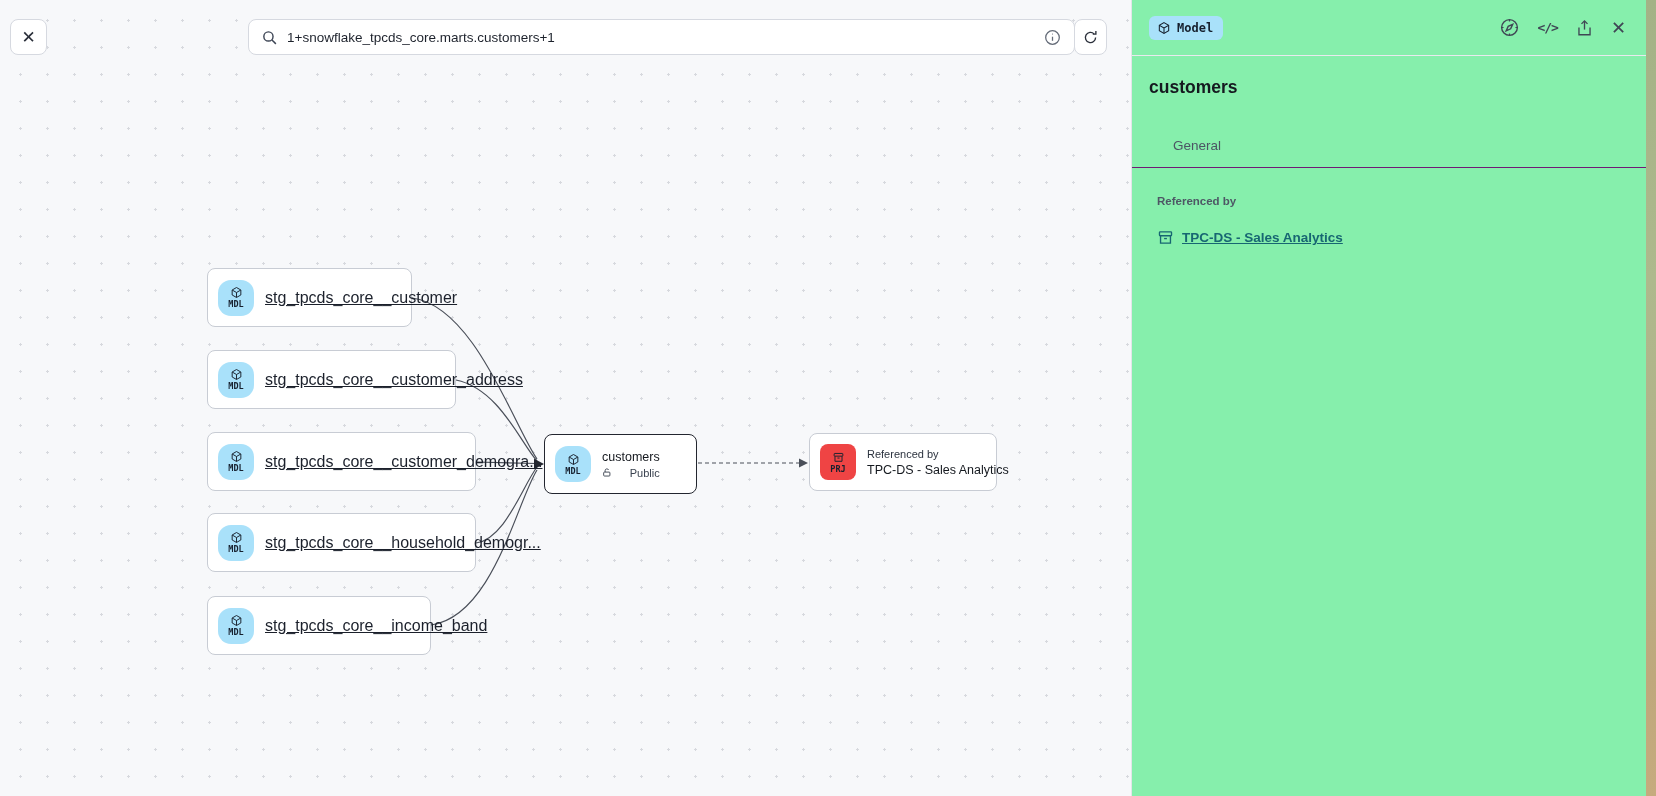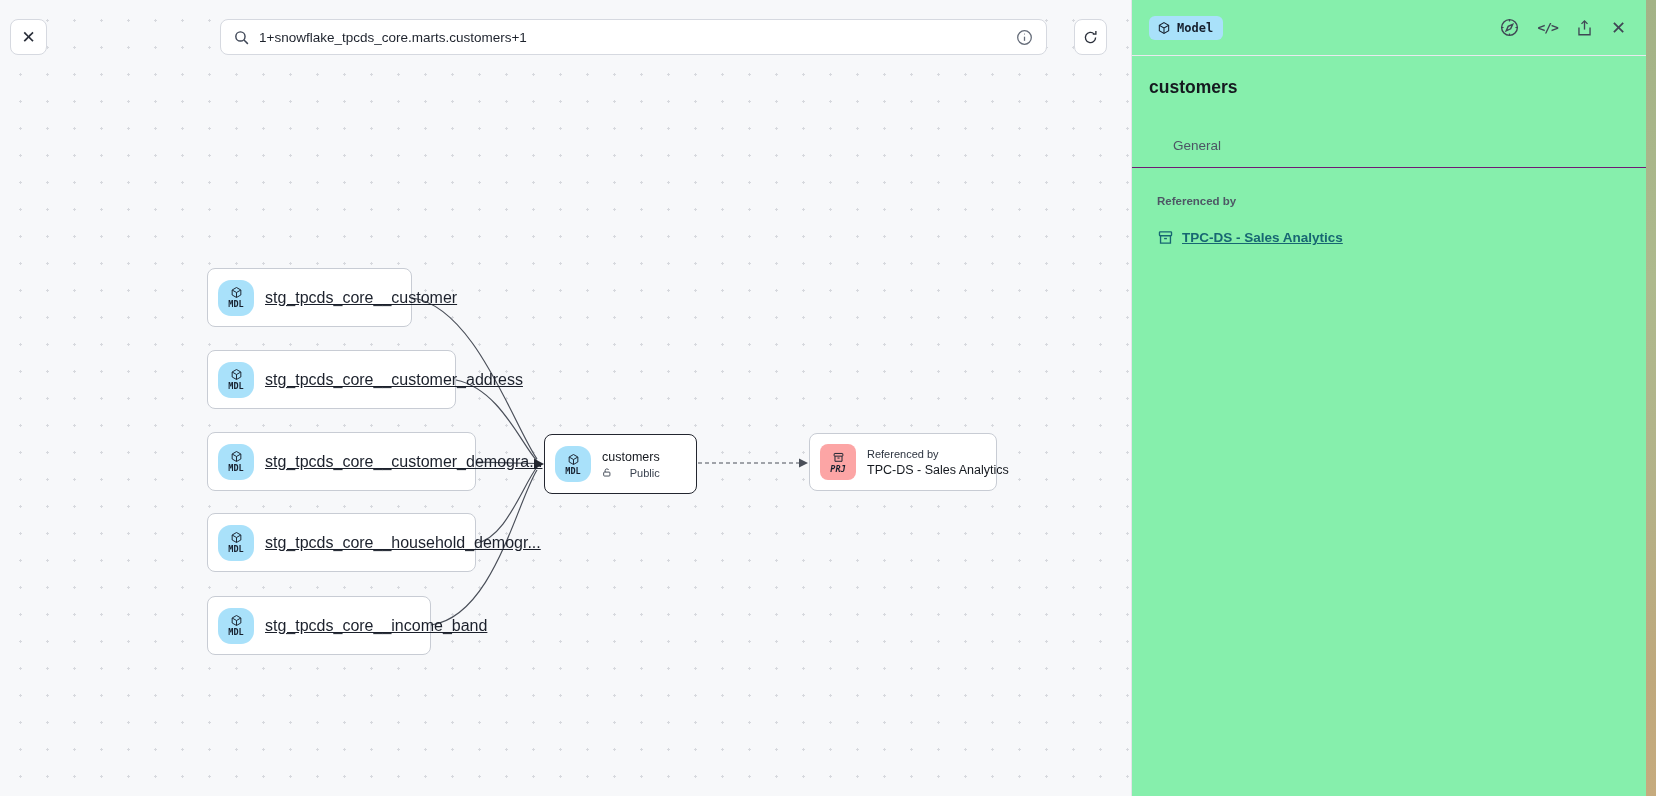--- a/index.html
+++ b/index.html
@@ -10,41 +10,41 @@
   .canvas { position:absolute; left:0; top:0; width:1131px; height:796px;
     background-color:#f7f8fa;
     background-image:radial-gradient(circle, #d7d9de 1.2px, transparent 1.3px);
     background-size:27px 27px; background-position:7px 7px; }
 
   
   .tb { position:absolute; background:#fff; border:1px solid #d6d9e0; border-radius:8px;
     display:flex; align-items:center; justify-content:center; z-index:30; }
   .tb-close { left:10px; top:19px; width:37px; height:36px; font-size:17px; color:#2a2f3a; cursor:pointer; }
   .tb-crumb { left:58px; top:19px; width:169px; height:36px; font-size:11px; color:#21262f; cursor:pointer; }
-  .tb-search { left:220px; top:19px; width:827px; height:36px; justify-content:flex-start;
+  .tb-search { left:248px; top:19px; width:827px; height:36px; justify-content:flex-start;
     padding:0 12px; gap:9px; }
   .tb-search input { flex:1; border:none; outline:none; font-size:13.5px; color:#1d222c;
     font-family:"Liberation Sans", sans-serif; background:transparent; }
   .tb-refresh { left:1074px; top:19px; width:33px; height:36px; cursor:pointer; }
   .ico { display:inline-flex; align-items:center; justify-content:center; color:#555d6a; }
   .ico svg { display:block; }
 
   
   .edges { position:absolute; left:0; top:0; z-index:5; pointer-events:none; }
 
   
   .node { position:absolute; background:#fff; border:1px solid #c8ccd4; border-radius:8px;
     display:flex; align-items:center; gap:11px; padding:0 10px; z-index:10; cursor:pointer; }
   .node.selected { border:1.8px solid #23262f; }
   .typebadge { width:36px; height:36px; border-radius:8px; flex:none;
     display:flex; flex-direction:column; align-items:center; justify-content:center;
     color:#16202e; }
   .typebadge .tcode { font-family:"DejaVu Sans Mono", monospace; font-size:8.5px; font-weight:bold; line-height:1; margin-top:1px; }
   .bg-mdl { background:#a9e1fa;border-radius:13px; }
-  .bg-prj { background:#fca5a5;font-style:italic; }
+  .bg-prj { background:#ef4444; }
   .nlabel { font-size:16px; color:#1b202b; white-space:nowrap;text-decoration:underline; }
   .ncol { display:flex; flex-direction:column; gap:3px; }
   .nlabel-main { font-size:12.5px; color:#15191f; white-space:nowrap; }
   .nsub { display:flex; align-items:center; gap:4px; font-size:11px; color:#3a424f;justify-content:space-between; }
   .ncap { font-size:11px; color:#2c333f; white-space:nowrap; }
 
   
   .panel { position:absolute; left:1131px; top:0; width:515px; height:796px; background:#86efac;
     border-left:1px solid #e3e5e9; z-index:40; }
   .panel-header { height:56px; display:flex; align-items:center; padding:0 20px 0 17px;

